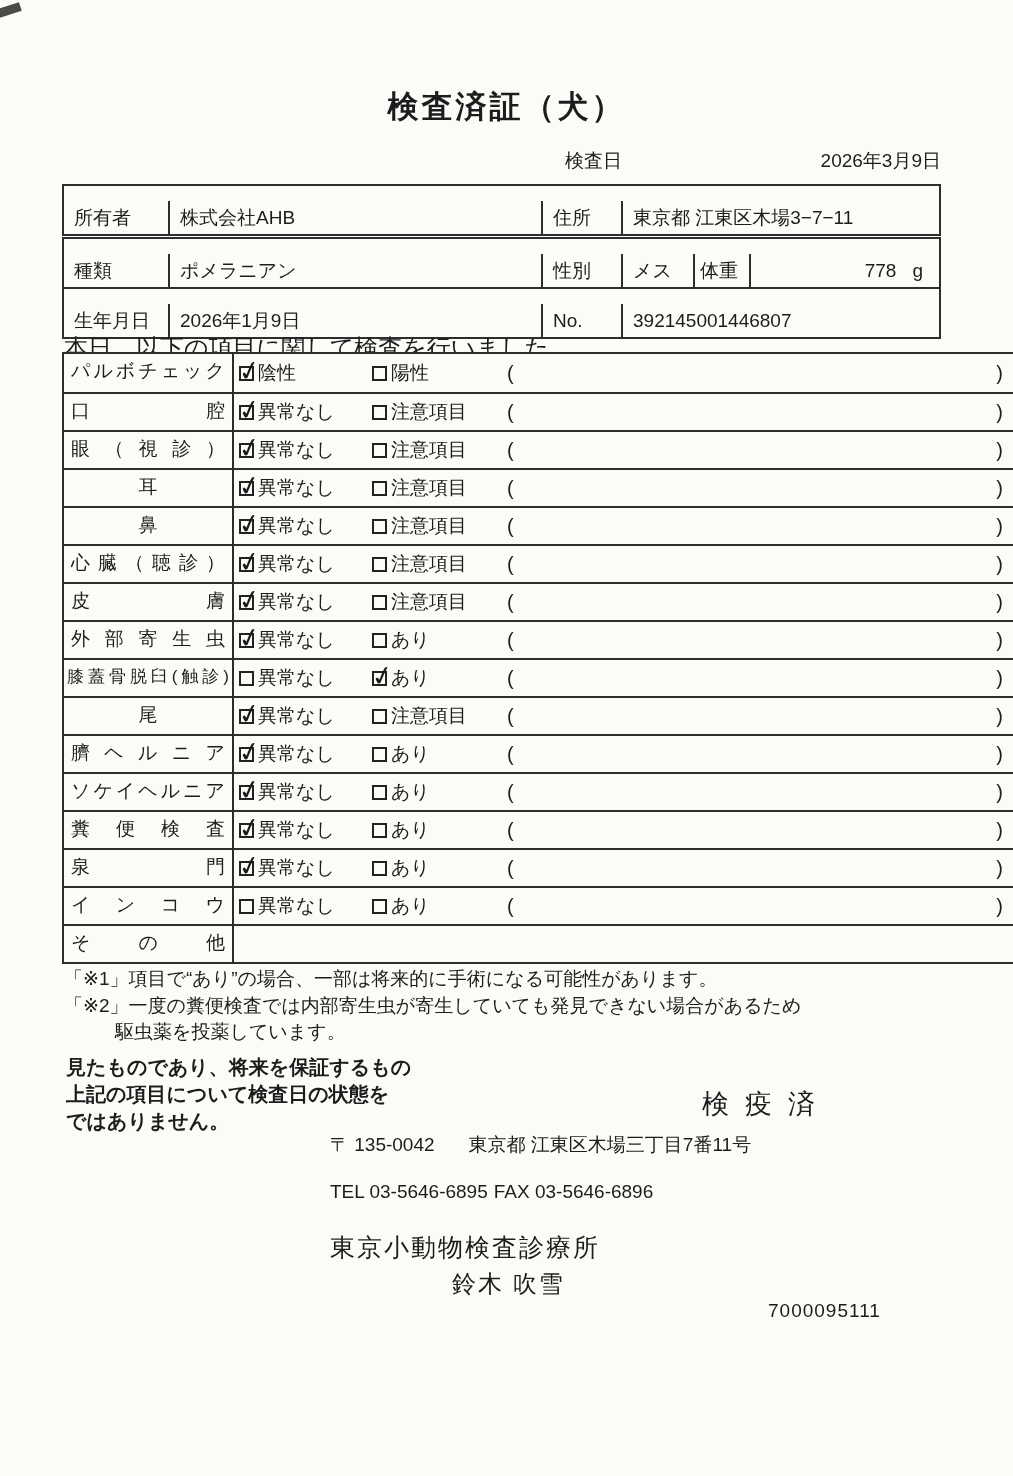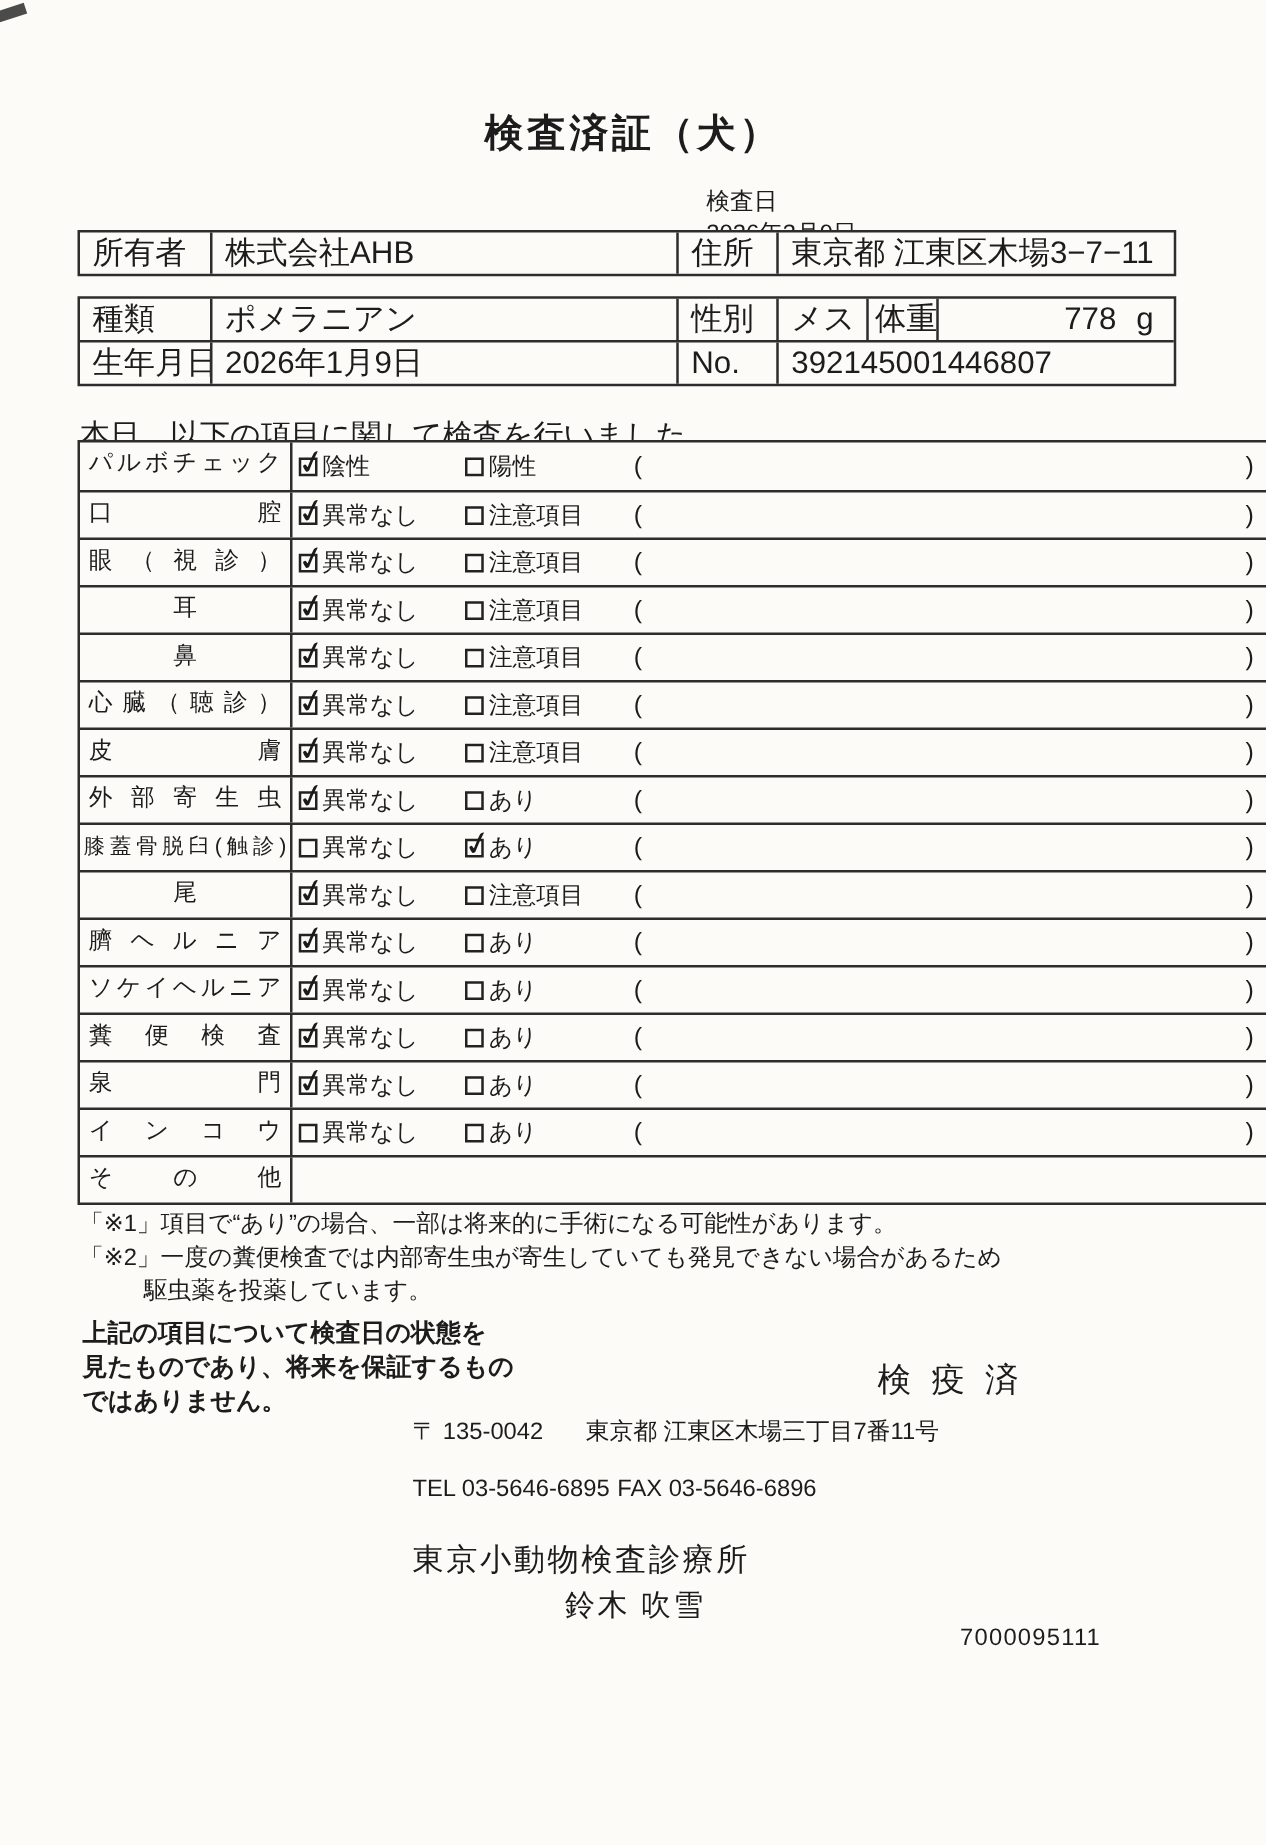--- a/index.html
+++ b/index.html
@@ -18,31 +18,31 @@
   .scan-artifact {
     position:absolute; left:-5px; top:6px; width:26px; height:9px;
     background:#2b2b2b; transform:rotate(-18deg); opacity:.85;
   }
   .title {
     position:absolute; top:86px; left:0; width:100%;
     text-align:center; font-size:31px; font-weight:bold; letter-spacing:3px;
   }
   .date-row {
     position:absolute; top:148px; left:565px; width:376px;
-    display:flex; justify-content:space-between; font-size:19px;flex-direction:column;
+    display:flex; justify-content:space-between; font-size:19px;
   }
   .tbl {
     position:absolute; left:62px; width:879px;
     border:2px solid #2d2d2d; background:#fcfbf8;
   }
   .tbl-owner { top:184px; }
   .tbl-info  { top:237px; }
   .tbl-row { display:flex; align-items:stretch; }
   .tbl-row + .tbl-row { border-top:2px solid #2d2d2d; }
-  .cell { padding:4px 10px; font-size:25px; line-height:25px; white-space:nowrap; overflow:hidden; }
+  .cell { padding:4px 10px; font-size:19px; line-height:25px; white-space:nowrap; overflow:hidden;margin-top:15px; }
   .cell + .cell { border-left:2px solid #2d2d2d; }
   .c-w104 { width:104px; }
   .c-w335 { width:373px; }
   .c-w80  { width:80px; }
   .c-w95  { width:72px; }
   .c-w57  { width:56px; padding-left:5px; padding-right:5px; }
   .c-flex { flex:1; }
   .weight-cell { display:flex; justify-content:flex-end; gap:16px; padding-right:16px; }
   .intro { position:absolute; left:64px; top:332px; font-size:24px; }
 
@@ -429,22 +429,22 @@
       <div class="cl-content"></div>
     </div>
 
   </div>
 
   <div class="fn1">「※1」項目で“あり”の場合、一部は将来的に手術になる可能性があります。</div>
   <div class="fn2a">「※2」一度の糞便検査では内部寄生虫が寄生していても発見できない場合があるため</div>
   <div class="fn2b">駆虫薬を投薬しています。</div>
 
   <div class="disclaimer">
+    <div>見たものであり、将来を保証するもの</div>
     <div>上記の項目について検査日の状態を</div>
-    <div>見たものであり、将来を保証するもの</div>
     <div>ではありません。</div>
   </div>
 
   <div class="stamp">検疫済</div>
 
   <div class="postal">
     <span>〒 135-0042</span>
     <span>東京都 江東区木場三丁目7番11号</span>
   </div>
 

